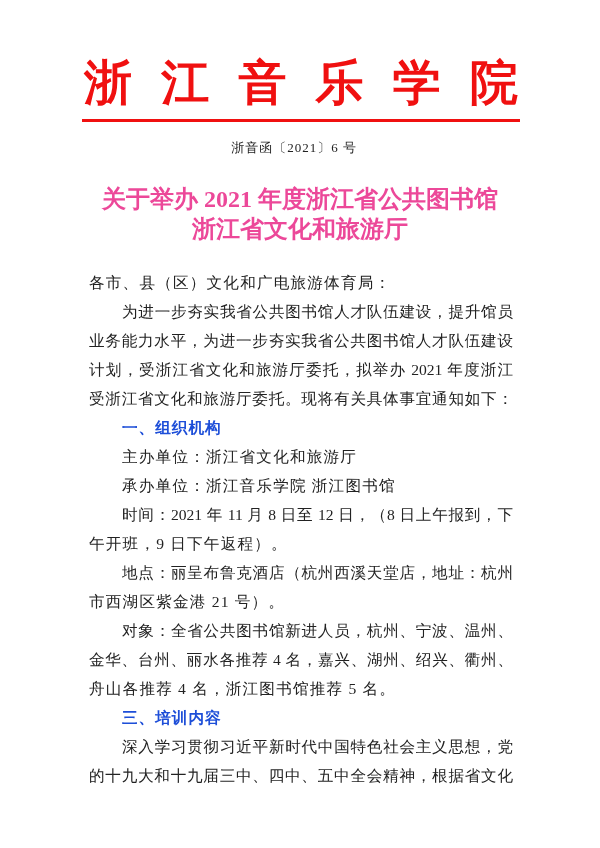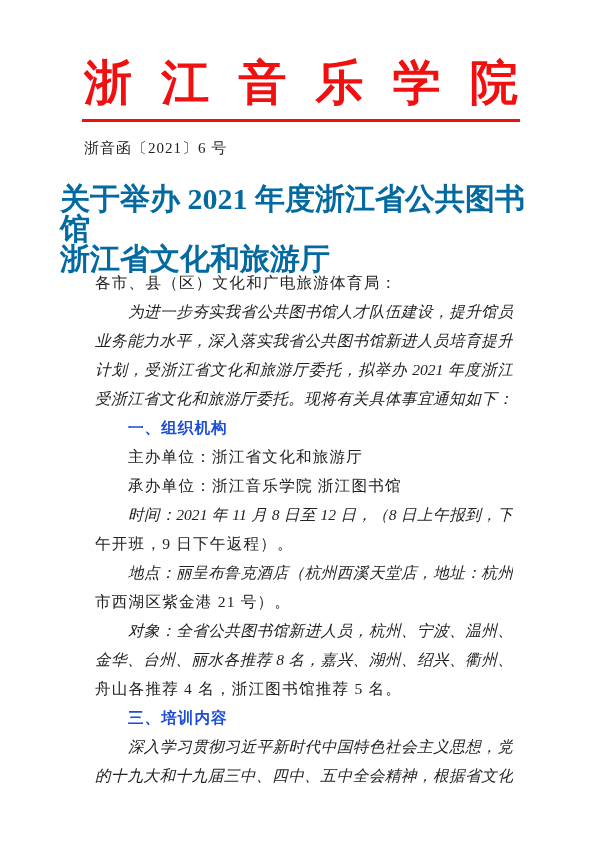--- a/index.html
+++ b/index.html
@@ -40,68 +40,66 @@
     width: 438px;
     height: 3px;
     background: #f01010;
   }
   
   .doc-number {
     position: absolute;
     left: 84px;
     top: 138px;
     width: 420px;
-    text-align: left;
-    font-size: 15px;
+    text-align: center;
+    font-size: 13px;
     line-height: 20px;
     letter-spacing: 1px;
     color: #222222;
   }
   
   .doc-title {
     position: absolute;
     left: 60px;
     top: 184px;
     width: 480px;
-    text-align: left;
+    text-align: center;
     font-weight: 700;
-    font-size: 30px;
+    font-size: 24px;
     line-height: 30px;
-    color: #0369a1;
+    color: #ec4899;
   }
   
   .doc-body {
     position: absolute;
     left: 89px;
     top: 268px;
     width: 424px;
     font-size: 15.6px;
     color: #222222;
   }
   .ln {
     height: 29px;
     line-height: 29px;
     white-space: nowrap;
     letter-spacing: 1.2px;
     overflow: hidden;
-    margin-left: 6px;
   }
   .ln.ind { text-indent: 33px; }
   .ln.bold {
     font-weight: 700;
     font-family: "Liberation Sans", "DejaVu Sans", sans-serif;
     letter-spacing: 1px;
     color: #1d4ed8;
   }
   .ln.fill {
     white-space: normal;
     letter-spacing: 0;
     text-align: justify;
     text-align-last: justify;
-    font-style: italic;
   }
 </style>
 </head>
 <body>
 
 <div class="page">
 
   <div class="org-name">
       <span>浙</span>
       <span>江</span>
@@ -116,31 +114,31 @@
   <div class="doc-number">浙音函〔2021〕6 号</div>
 
   <div class="doc-title">
     <div>关于举办 2021 年度浙江省公共图书馆</div>
     <div>浙江省文化和旅游厅</div>
   </div>
 
   <div class="doc-body">
       <div class="ln">各市、县（区）文化和广电旅游体育局：</div>
       <div class="ln ind fill">为进一步夯实我省公共图书馆人才队伍建设，提升馆员</div>
-      <div class="ln fill">业务能力水平，深入落实我省公共图书馆新进人员培育提升</div>
+      <div class="ln fill">业务能力水平，为进一步夯实我省公共图书馆人才队伍建设</div>
       <div class="ln fill">计划，受浙江省文化和旅游厅委托，拟举办 2021 年度浙江</div>
       <div class="ln fill">受浙江省文化和旅游厅委托。现将有关具体事宜通知如下：</div>
       <div class="ln ind bold">一、组织机构</div>
       <div class="ln ind">主办单位：浙江省文化和旅游厅</div>
       <div class="ln ind">承办单位：浙江音乐学院 浙江图书馆</div>
       <div class="ln ind fill">时间：2021 年 11 月 8 日至 12 日，（8 日上午报到，下</div>
       <div class="ln">午开班，9 日下午返程）。</div>
       <div class="ln ind fill">地点：丽呈布鲁克酒店（杭州西溪天堂店，地址：杭州</div>
       <div class="ln">市西湖区紫金港 21 号）。</div>
       <div class="ln ind fill">对象：全省公共图书馆新进人员，杭州、宁波、温州、</div>
-      <div class="ln fill">金华、台州、丽水各推荐 8 名，嘉兴、湖州、绍兴、衢州、</div>
+      <div class="ln fill">金华、台州、丽水各推荐 4 名，嘉兴、湖州、绍兴、衢州、</div>
       <div class="ln">舟山各推荐 4 名，浙江图书馆推荐 5 名。</div>
       <div class="ln ind bold">三、培训内容</div>
       <div class="ln ind fill">深入学习贯彻习近平新时代中国特色社会主义思想，党</div>
       <div class="ln fill">的十九大和十九届三中、四中、五中全会精神，根据省文化</div>
     </div>
 
 </div>
 
 </body></html>

